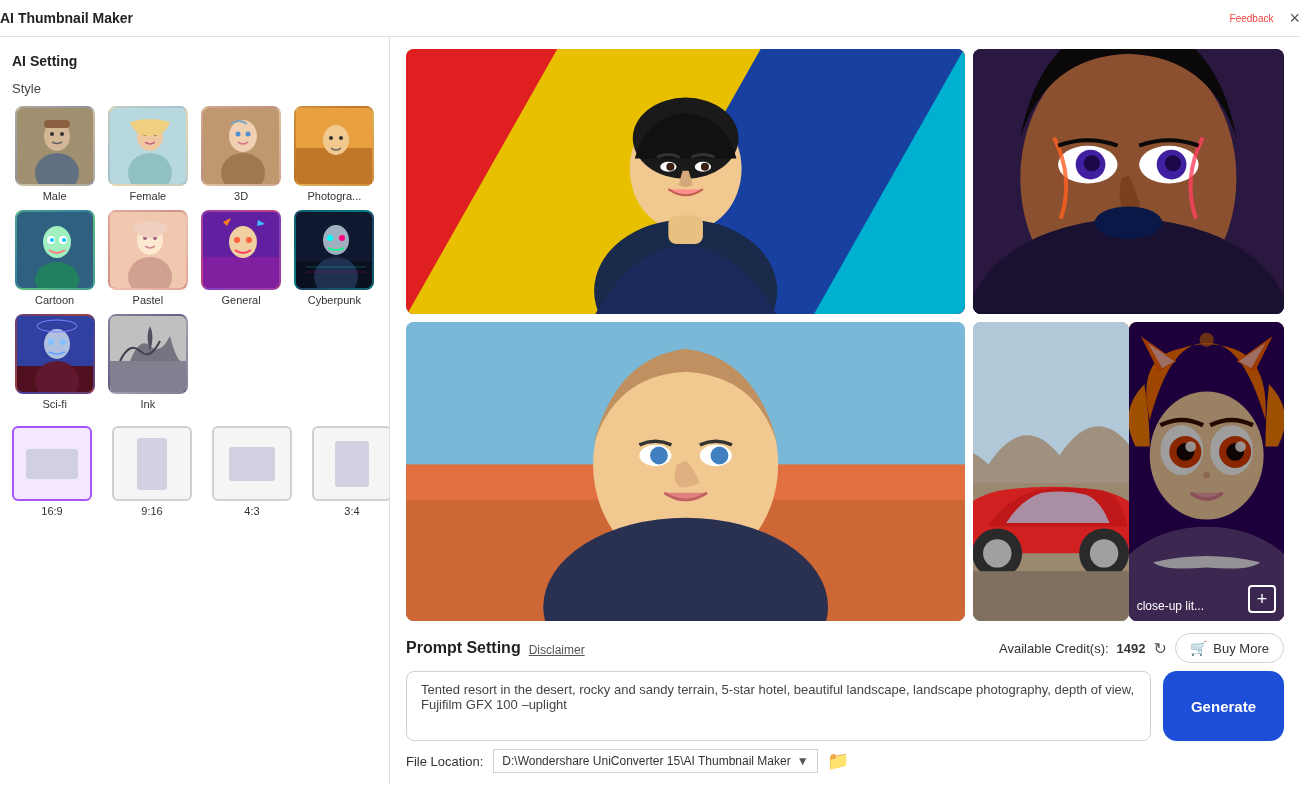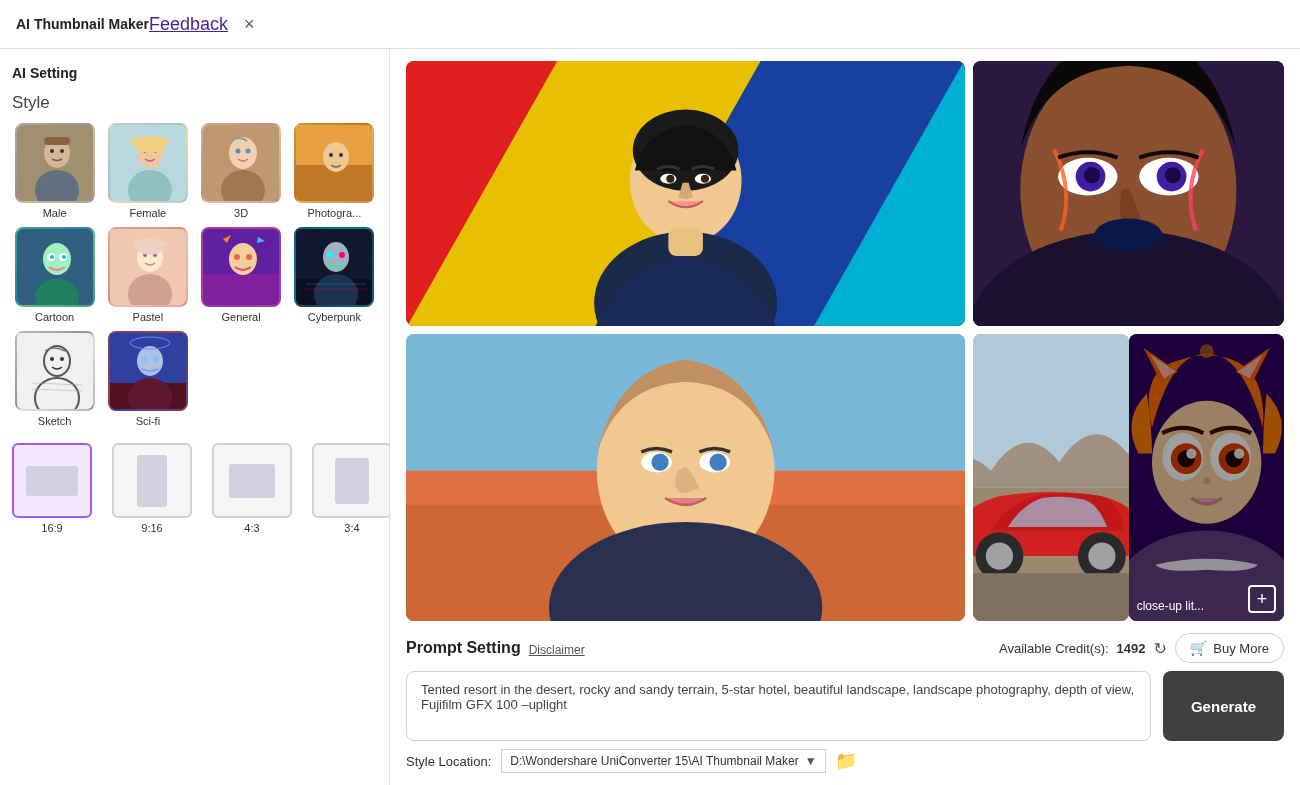--- a/index.html
+++ b/index.html
@@ -1,38 +1,38 @@
 <!DOCTYPE html>
 <html><head>
   <meta charset="utf-8">
   <style>
     * { box-sizing: border-box; margin: 0; padding: 0; }
     body { font-family: 'Segoe UI', Arial, sans-serif; background: #fff; width: 1300px; height: 785px; overflow: hidden; display: flex; flex-direction: column; }
 
     
     .title-bar {
-      display: flex; align-items: center; 
-      padding: 8px 16px; border-bottom: 1px solid #e0e0e0;
-      height: 49px; flex-shrink: 0;
+      display: flex; align-items: center; justify-content: space-between;
+      padding: 8px 0; border-bottom: 1px solid #e0e0e0;
+      height: 37px; flex-shrink: 0;
     }
     .title-bar-title { font-size: 14px; font-weight: 600; color: #222; }
     .title-bar-actions { display: flex; gap: 16px; align-items: center; }
-    .feedback-link { font-size: 18px; color: #4c1d95; text-decoration: underline; cursor: pointer; }
+    .feedback-link { font-size: 10px; color: #ef4444; cursor: pointer; }
     .close-btn { font-size: 18px; cursor: pointer; color: #555; background: none; border: none; line-height: 1; }
 
     
     .main-layout { display: flex; flex: 1; overflow: hidden; }
 
     
     .sidebar {
       width: 390px; border-right: 1px solid #e0e0e0; padding: 16px 12px;
       overflow-y: auto; flex-shrink: 0;
     }
     .sidebar-section-title { font-size: 14px; font-weight: 600; color: #222; margin-bottom: 12px; }
-    .sidebar-subsection-title { font-size: 17px; color: #444; margin-bottom: 10px; }
+    .sidebar-subsection-title { font-size: 13px; color: #444; margin-bottom: 10px; }
 
     
     .style-grid { display: grid; grid-template-columns: repeat(4, 1fr); gap: 8px; margin-bottom: 16px; }
     .style-item { display: flex; flex-direction: column; align-items: center; cursor: pointer; }
     .style-thumb {
       width: 80px; height: 80px; border-radius: 8px; overflow: hidden; border: 2px solid transparent;
       position: relative;
     }
     .style-thumb.selected { border-color: #a855f7; }
     .style-label { font-size: 11px; color: #333; margin-top: 4px; text-align: center; }
@@ -91,21 +91,21 @@
       border: 1px solid #d0d0d0; border-radius: 20px; background: #fff;
       font-size: 13px; cursor: pointer; color: #333;
     }
     .prompt-row { display: flex; gap: 12px; align-items: stretch; }
     .prompt-input {
       flex: 1; padding: 10px 14px; border: 1px solid #d0d0d0; border-radius: 8px;
       font-size: 13px; color: #444; resize: none; height: 70px; outline: none;
       font-family: inherit;
     }
     .generate-btn {
-      padding: 0 28px; background: #404040; color: #fff; border: none; border-radius: 8px;
+      padding: 0 28px; background: #1d4ed8; color: #fff; border: none; border-radius: 14px;
       font-size: 15px; font-weight: 600; cursor: pointer; white-space: nowrap;
       min-width: 120px;
     }
 
     
     .file-location-bar {
       display: flex; align-items: center; gap: 10px; padding: 8px 0 0 0;
       font-size: 13px; color: #333;
     }
     .file-location-label { font-weight: 500; }
@@ -258,53 +258,49 @@
             <circle cx="34" cy="26" r="3" fill="#00ffff"></circle>
             <circle cx="46" cy="26" r="3" fill="#ff0080"></circle>
             <path d="M32 36 Q40 40 48 36" stroke="#00ff80" stroke-width="1.5" fill="none"></path>
             <line x1="10" y1="55" x2="70" y2="55" stroke="#00ffff" stroke-width="0.5" opacity="0.5"></line>
             <line x1="10" y1="60" x2="70" y2="60" stroke="#ff0080" stroke-width="0.5" opacity="0.5"></line>
           </svg>
         </div>
         <span class="style-label">Cyberpunk</span>
       </div>
 
-      <div class="style-item">
-        <div class="style-thumb thumb-sketch">
-          <svg width="80" height="80" viewBox="0 0 80 80" xmlns="http://www.w3.org/2000/svg" style="position:absolute;inset:0">
-            <rect width="80" height="80" fill="#f0f0f0"></rect>
-            <ellipse cx="40" cy="28" rx="13" ry="15" fill="none" stroke="#555" stroke-width="2"></ellipse>
-            <ellipse cx="40" cy="65" rx="22" ry="20" fill="none" stroke="#555" stroke-width="2"></ellipse>
-            <circle cx="35" cy="26" r="2" fill="#333"></circle>
-            <circle cx="45" cy="26" r="2" fill="#333"></circle>
-            <path d="M35 34 Q40 38 45 34" stroke="#333" stroke-width="1.5" fill="none"></path>
-            <path d="M28 18 Q36 12 48 18" stroke="#777" stroke-width="1.5" fill="none"></path>
-            <line x1="15" y1="50" x2="65" y2="52" stroke="#aaa" stroke-width="1" opacity="0.5"></line>
-            <line x1="15" y1="56" x2="65" y2="58" stroke="#aaa" stroke-width="1" opacity="0.5"></line>
-          </svg>
-        </div>
-        <span class="style-label">Sketch</span>
-      </div>
 
       <div class="style-item">
         <div class="style-thumb thumb-scifi">
           <svg width="80" height="80" viewBox="0 0 80 80" xmlns="http://www.w3.org/2000/svg" style="position:absolute;inset:0">
             <rect width="80" height="80" fill="#3040a0"></rect>
             <rect x="0" y="50" width="80" height="30" fill="#501020"></rect>
             <ellipse cx="40" cy="28" rx="13" ry="15" fill="#b0c0e0"></ellipse>
             <ellipse cx="40" cy="65" rx="22" ry="20" fill="#601830"></ellipse>
             <circle cx="34" cy="26" r="3" fill="#80c0ff"></circle>
             <circle cx="46" cy="26" r="3" fill="#80c0ff"></circle>
             <path d="M32 36 Q40 40 48 36" stroke="#60a0ff" stroke-width="1.5" fill="none"></path>
             <ellipse cx="40" cy="10" rx="20" ry="6" fill="none" stroke="#8080ff" stroke-width="1"></ellipse>
           </svg>
         </div>
         <span class="style-label">Sci-fi</span>
       </div>
 
+      <div class="style-item">
+        <div class="style-thumb thumb-ink">
+          <svg width="80" height="80" viewBox="0 0 80 80" xmlns="http://www.w3.org/2000/svg" style="position:absolute;inset:0">
+            <rect width="80" height="80" fill="#c0c0c0"></rect>
+            <rect x="0" y="45" width="80" height="35" fill="#808090"></rect>
+            <path d="M20 45 Q30 20 40 30 Q50 40 60 20 Q65 40 70 45Z" fill="#606070" opacity="0.8"></path>
+            <path d="M10 45 Q20 25 30 35 Q40 45 50 25" fill="none" stroke="#404050" stroke-width="2"></path>
+            <path d="M40 10 Q45 20 40 35 Q35 20 40 10Z" fill="#505060"></path>
+          </svg>
+        </div>
+        <span class="style-label">Ink</span>
+      </div>
 
     </div>
 
     <div class="aspect-grid">
       <div class="aspect-item">
         <div class="aspect-box aspect-16-9 selected">
           <div class="aspect-inner"></div>
         </div>
         <span class="aspect-label">16:9</span>
       </div>
@@ -524,21 +520,21 @@
           </button>
         </div>
       </div>
       <div class="prompt-row">
         <textarea class="prompt-input" style="">Tented resort in the desert, rocky and sandy terrain, 5-star hotel, beautiful landscape, landscape photography, depth of view, Fujifilm GFX 100 –uplight</textarea>
         <button class="generate-btn">Generate</button>
       </div>
     </div>
 
     <div class="file-location-bar">
-      <span class="file-location-label">Style Location:</span>
+      <span class="file-location-label">File Location:</span>
       <div class="file-location-select">
         <span style="flex:1;font-size:12px;color:#333;">D:\Wondershare UniConverter 15\AI Thumbnail Maker</span>
         <span style="color:#555;font-size:12px;">▼</span>
       </div>
       <span class="folder-icon">📁</span>
     </div>
 
   </div>
 
 </div>

